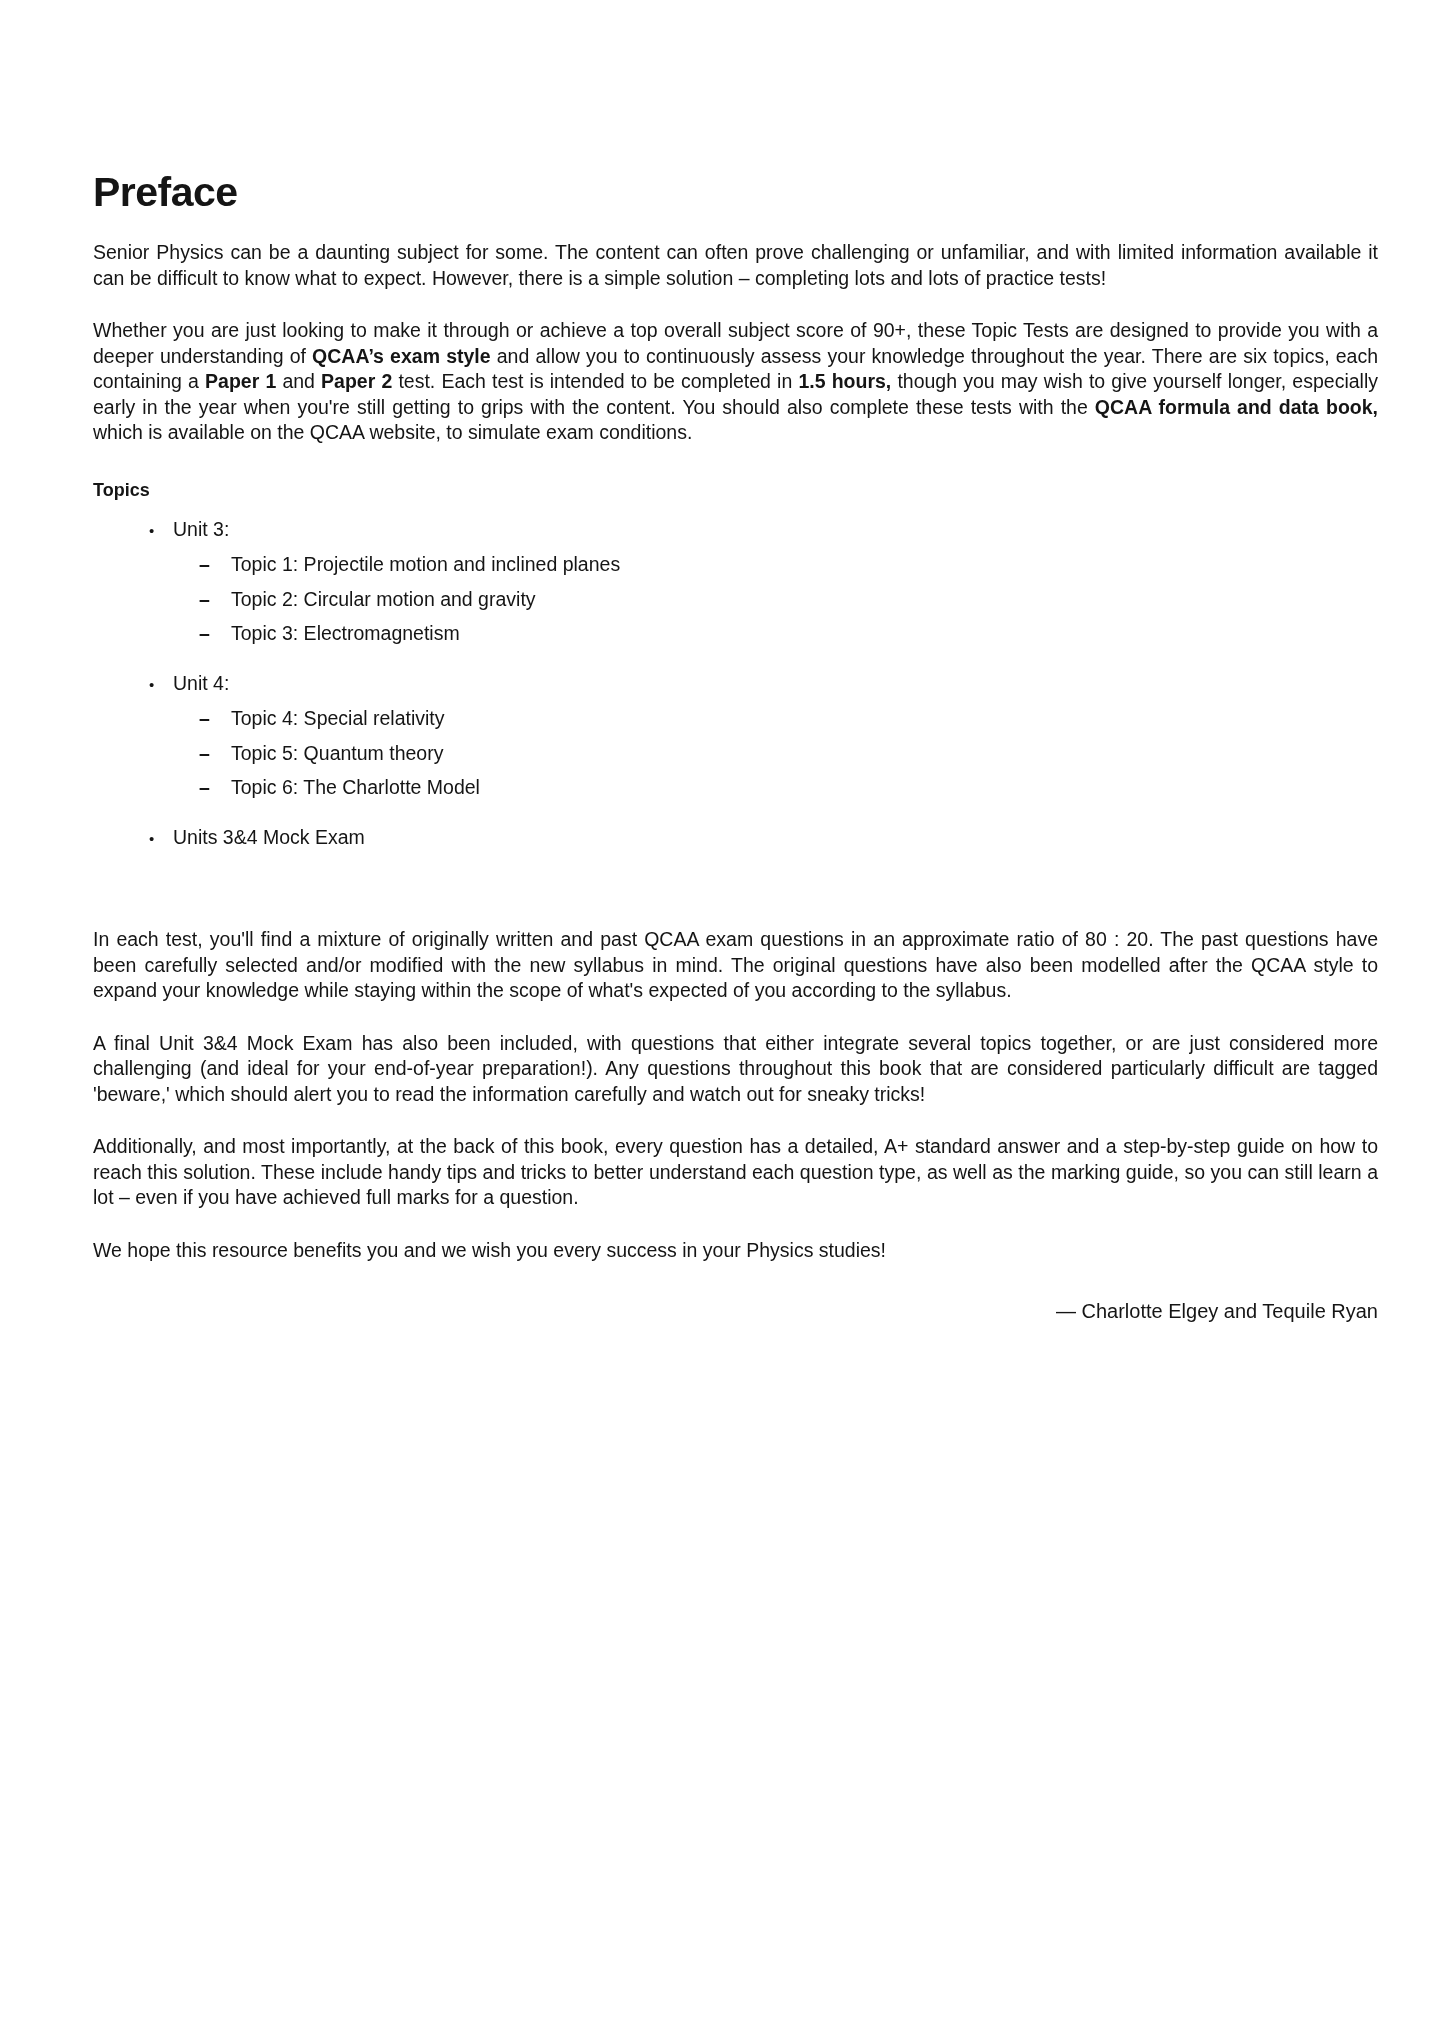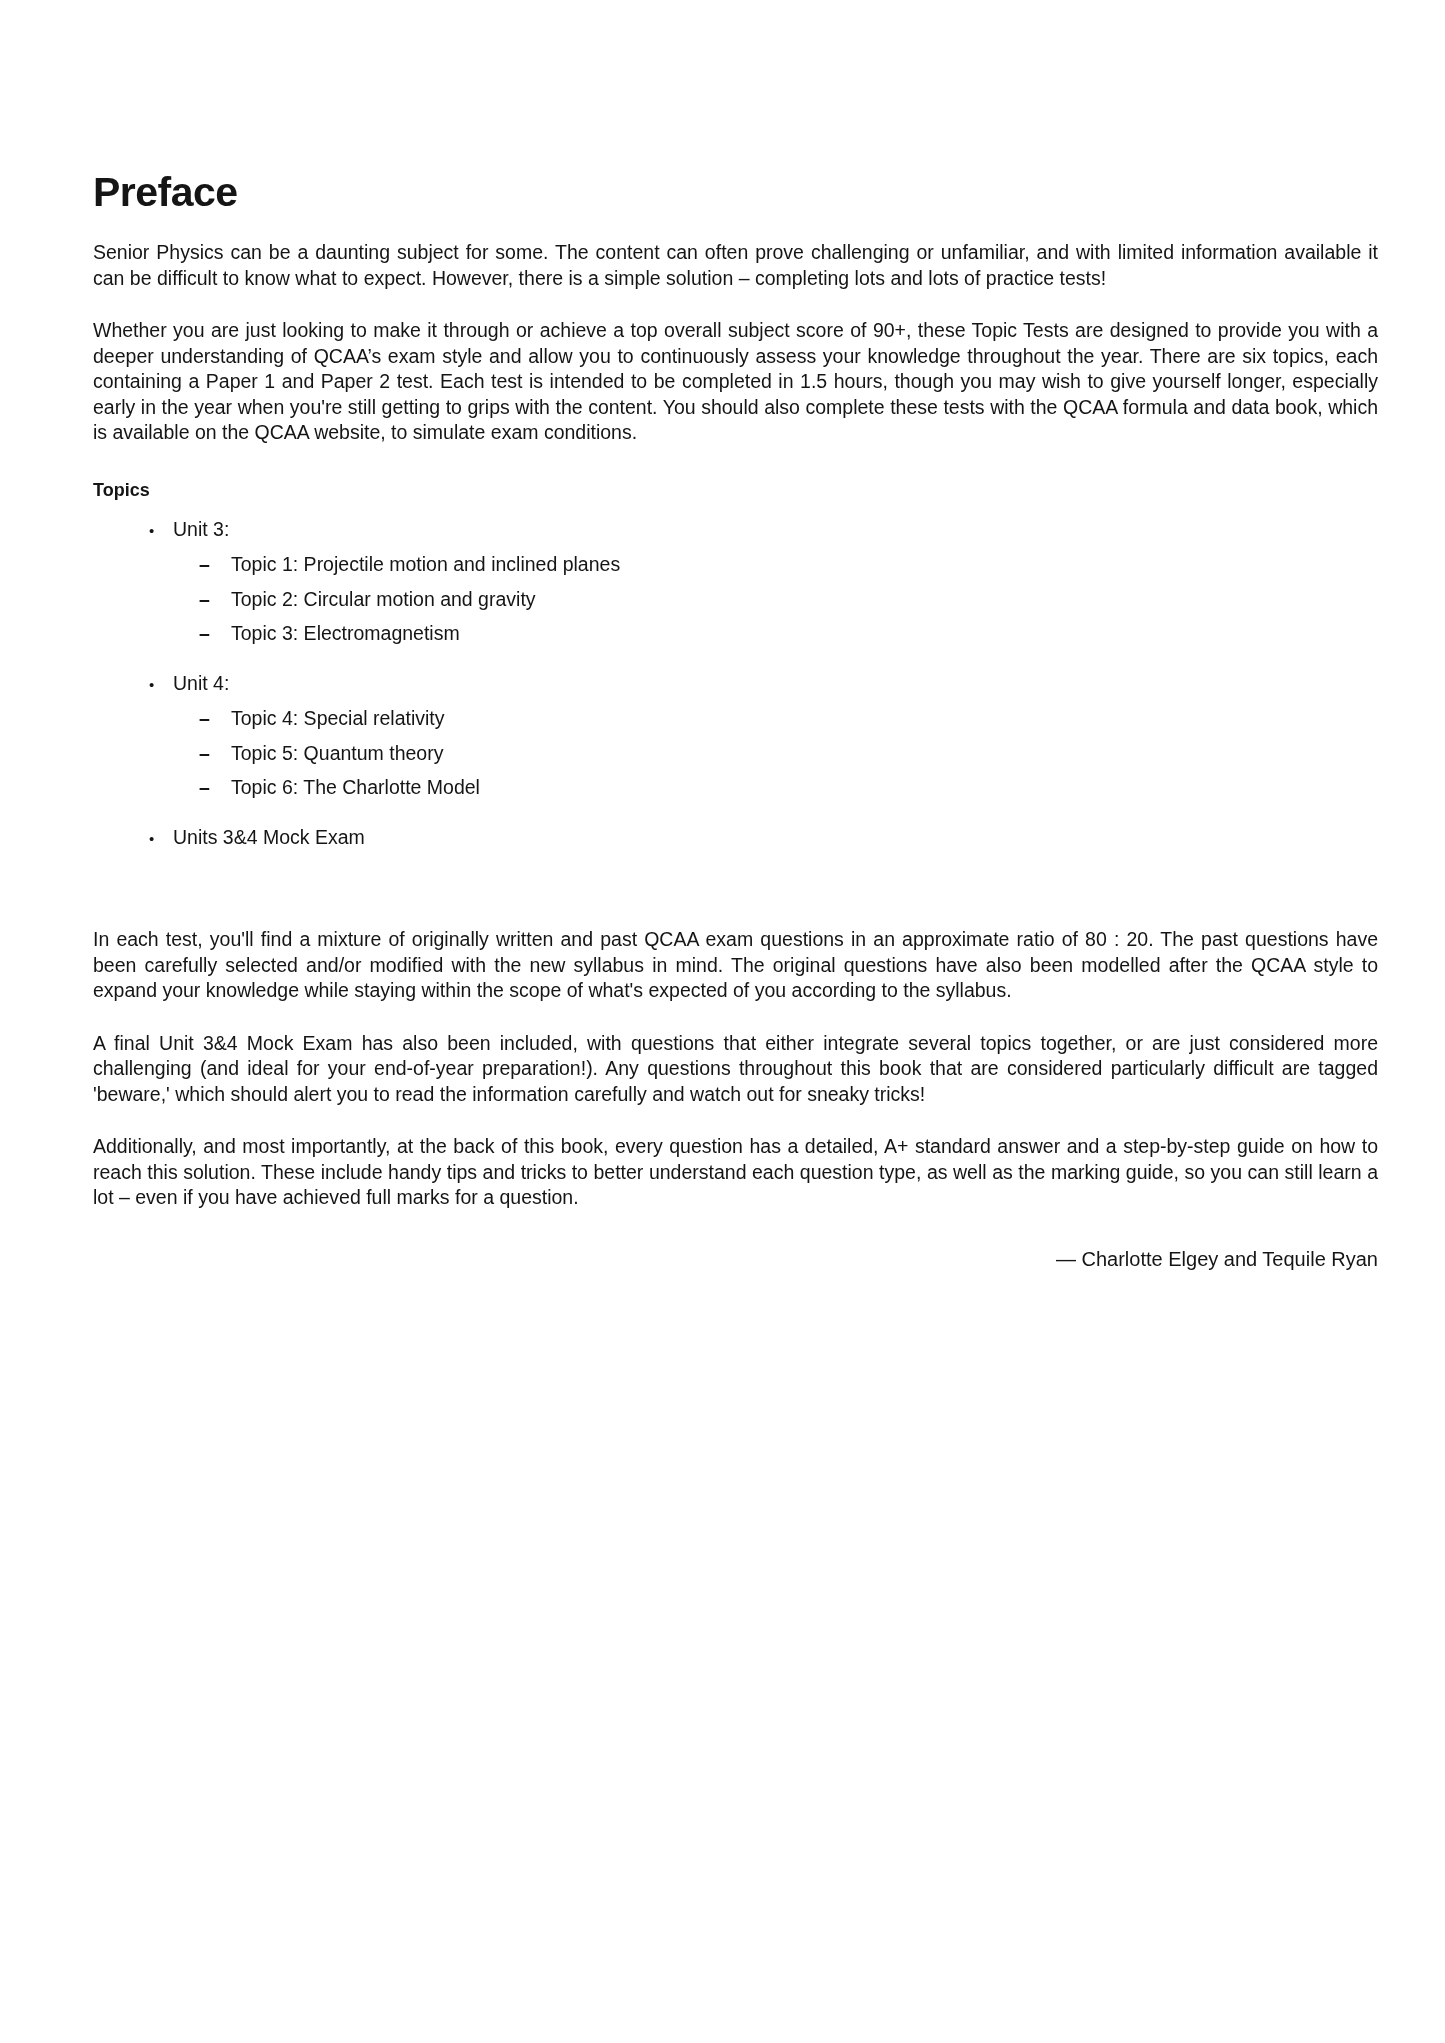--- a/index.html
+++ b/index.html
@@ -23,21 +23,21 @@
     font-weight: bold;
     margin: 0 0 26px 0;
     letter-spacing: -0.5px;
   }
   p.body-par {
     font-size: 19.5px;
     line-height: 25.5px;
     text-align: justify;
     margin: 0 0 27px 0;
   }
-  p.body-par .b { font-weight: normal; }
+  p.body-par .b { font-weight: bold; }
   h2.section-head {
     font-size: 18px;
     font-weight: bold;
     margin: 34px 0 16px 0;
   }
   .units-list { margin: 0 0 76px 0; }
   .unit-block { margin: 0 0 24px 0; }
   .unit-head {
     display: flex;
     align-items: baseline;
@@ -148,16 +148,19 @@
   </p>
 
   <p class="body-par">
     <span>A final Unit 3&amp;4 Mock Exam has also been included, with questions that either integrate several topics together, or are just considered more challenging (and ideal for your end-of-year preparation!). Any questions throughout this book that are considered particularly difficult are tagged 'beware,' which should alert you to read the information carefully and watch out for sneaky tricks!</span>
   </p>
 
   <p class="body-par">
     <span>Additionally, and most importantly, at the back of this book, every question has a detailed, A+ standard answer and a step-by-step guide on how to reach this solution. These include handy tips and tricks to better understand each question type, as well as the marking guide, so you can still learn a lot – even if you have achieved full marks for a question.</span>
   </p>
 
+  <p class="closing-par">
+    <span>We hope this resource benefits you and we wish you every success in your Physics studies!</span>
+  </p>
 
   <div class="attribution">— Charlotte Elgey and Tequile Ryan</div>
 
 </div>
 
 </body></html>

